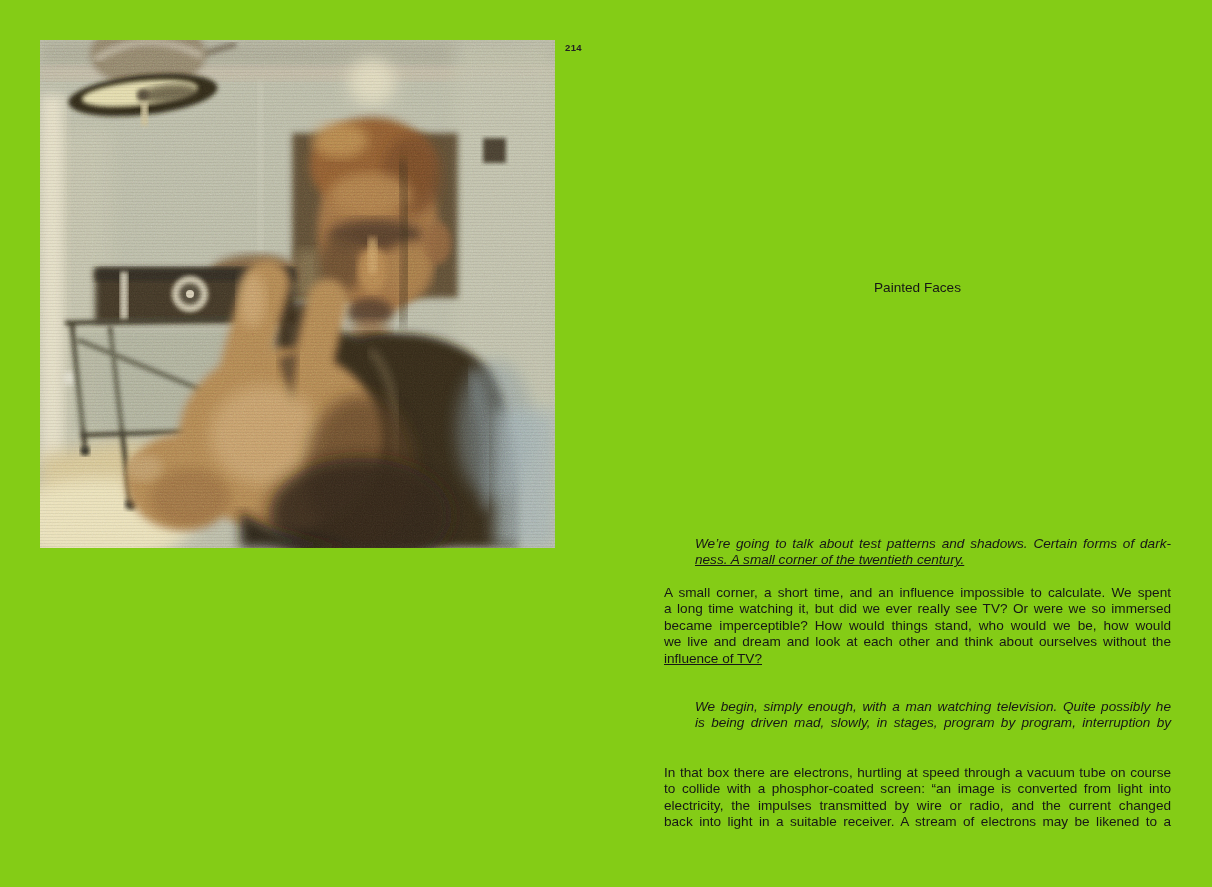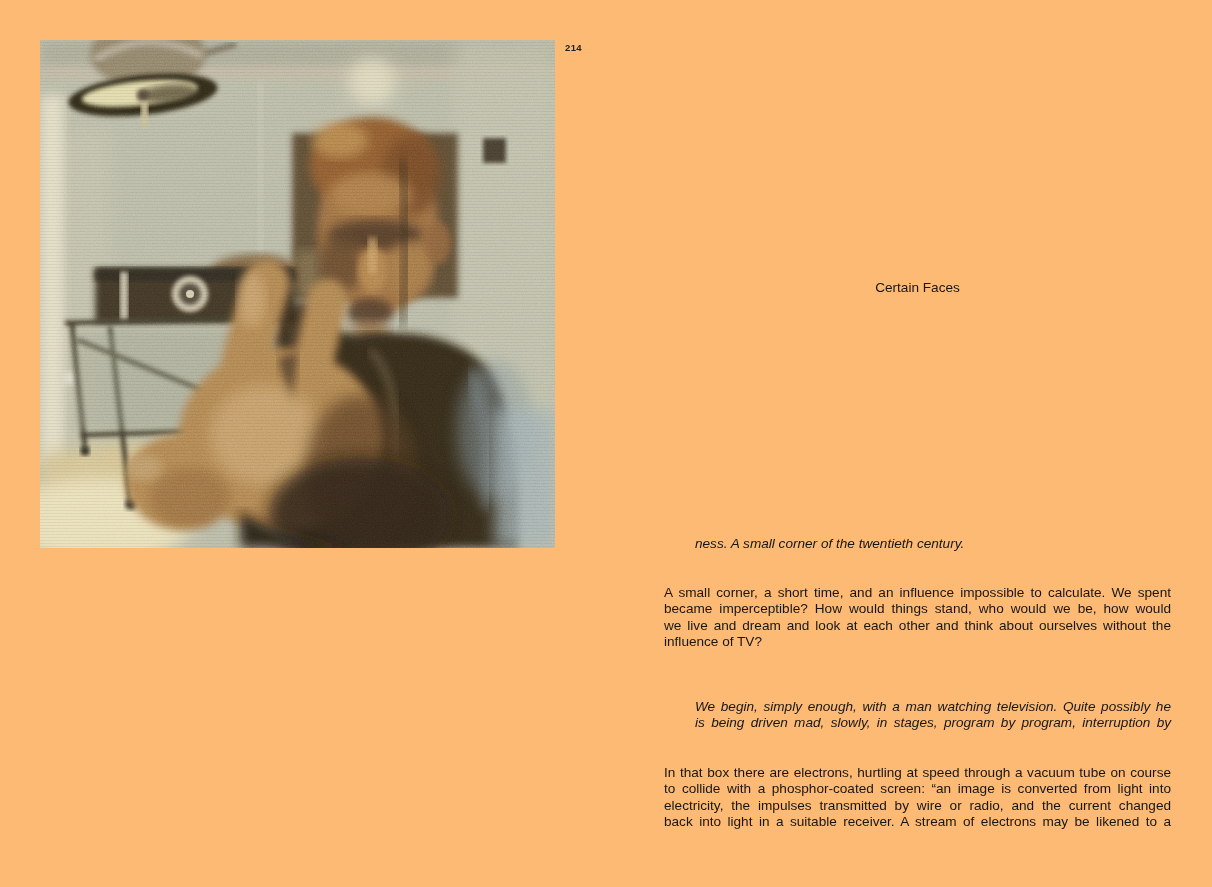--- a/index.html
+++ b/index.html
@@ -1,32 +1,32 @@
 <!DOCTYPE html>
 <html><head>
 <meta charset="utf-8">
 <style>
   html,body{margin:0;padding:0;background:#ffffff;}
   .page{
-    position:relative;width:1212px;height:887px;background:#fdba74;
+    position:relative;width:1212px;height:887px;background:#84cc16;
     font-family:"Liberation Sans", sans-serif;color:#1a1a1a;overflow:hidden;
   }
   .figure{position:absolute;left:40px;top:40px;width:515px;height:508px;}
   .figure svg{display:block;width:515px;height:508px;}
   .folio{
     position:absolute;left:565px;top:42px;
     font-size:9.5px;font-weight:700;letter-spacing:.4px;color:#222;
   }
   .title-block{
     position:absolute;left:664px;top:280px;width:507px;
     text-align:center;font-size:13.6px;line-height:16.4px;color:#161616;
   }
   .tblock{position:absolute;font-size:13.6px;line-height:16.4px;color:#161616;}
   .tblock .line{text-align:justify;text-align-last:justify;}
-  .tblock .line.last-line{text-align:right;text-align-last:left;}
+  .tblock .line.last-line{text-align:right;text-align-last:left;text-decoration:underline;}
   .quote{font-style:italic;}
   #quote1{left:695px;top:536px;width:476px;}
   #para1 {left:664px;top:585px;width:507px;}
   #quote2{left:695px;top:699px;width:476px;}
   #para2 {left:664px;top:765px;width:507px;}
 </style>
 </head>
 <body>
 
 <div class="page">
@@ -175,29 +175,31 @@
       <rect x="0" y="0" width="515" height="508" fill="#c8b98f" opacity="0.08"></rect>
       <rect x="0" y="0" width="515" height="508" fill="url(#scan)"></rect>
       <rect x="0" y="0" width="515" height="508" filter="url(#grain)" opacity="0.3" style="mix-blend-mode:overlay"></rect>
       <rect x="0" y="0" width="515" height="508" filter="url(#grain)" opacity="0.07"></rect>
     </svg>
   </div>
 
   <div class="folio">214</div>
 
   <div class="title-block">
-    <div>Certain Faces</div>
+    <div>Painted Faces</div>
   </div>
 
   <div id="quote1" class="tblock quote">
+      <div class="line">We’re going to talk about test patterns and shadows. Certain forms of dark-</div>
       <div class="line last-line">ness. A small corner of the twentieth century.</div>
     </div>
 
   <div id="para1" class="tblock">
       <div class="line">A small corner, a short time, and an influence impossible to calculate. We spent</div>
+      <div class="line">a long time watching it, but did we ever really see TV? Or were we so immersed</div>
       <div class="line">became imperceptible? How would things stand, who would we be, how would</div>
       <div class="line">we live and dream and look at each other and think about ourselves without the</div>
       <div class="line last-line">influence of TV?</div>
     </div>
 
   <div id="quote2" class="tblock quote">
       <div class="line">We begin, simply enough, with a man watching television. Quite possibly he</div>
       <div class="line">is being driven mad, slowly, in stages, program by program, interruption by</div>
     </div>
 

